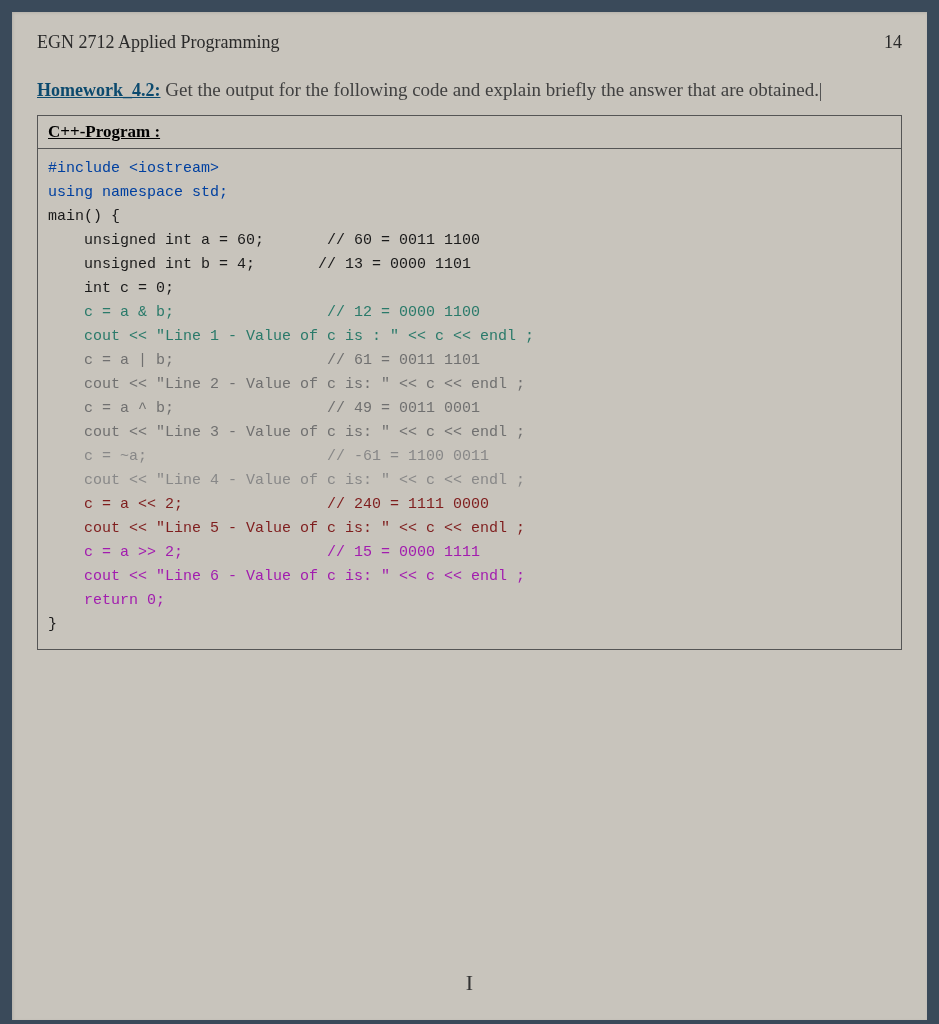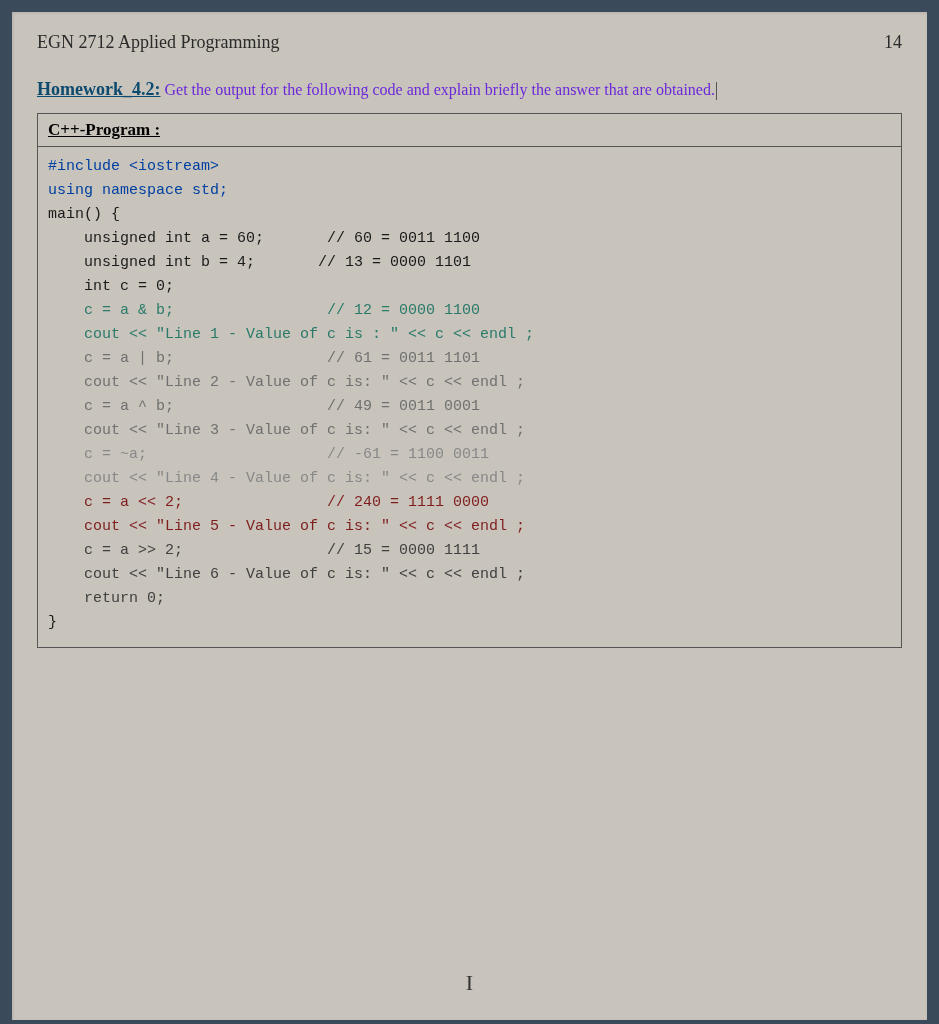--- a/index.html
+++ b/index.html
@@ -41,22 +41,22 @@
   }
   .hw-title {
     font-family: "Times New Roman", serif;
     font-size: 18px;
     font-weight: bold;
     color: #0c4a6e;
     text-decoration: underline;
   }
   .hw-text {
     font-family: "Times New Roman", serif;
-    font-size: 16px;
-    color: #6d28d9;
+    font-size: 19px;
+    color: #404040;
   }
   .cursor {
     display: inline-block;
     border-right: 1px solid #555;
     height: 18px;
     vertical-align: middle;
     margin-left: 1px;
   }
   .program-label-box {
     border: 1px solid #555;
@@ -81,21 +81,21 @@
     background: #c8c4bc;
   }
   .code-line {
     white-space: pre;
   }
   .kw-blue { color: #0040a0; }
   .kw-teal { color: #2a7a6a; }
   .txt-gray { color: #707070; }
   .txt-gray2 { color: #888; }
   .txt-gray3 { color: #7f1d1d; }
-  .txt-graylight { color: #404040; }
+  .txt-graylight { color: #a21caf; }
   .text-cursor {
     display: block;
     position: absolute;
     bottom: 24px;
     left: 50%;
     transform: translateX(-50%);
     font-family: serif;
     font-size: 22px;
     color: #333;
   }

